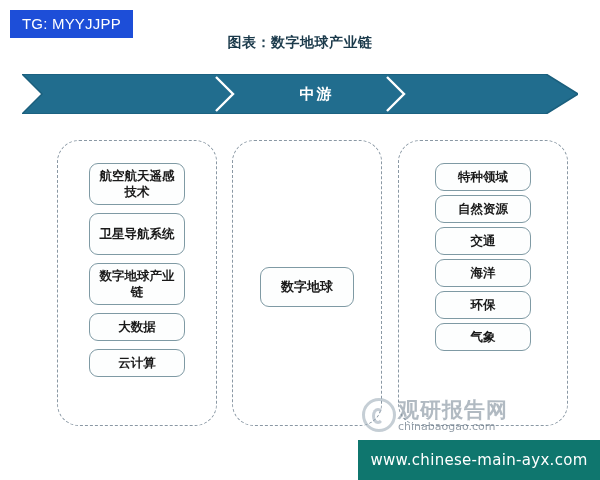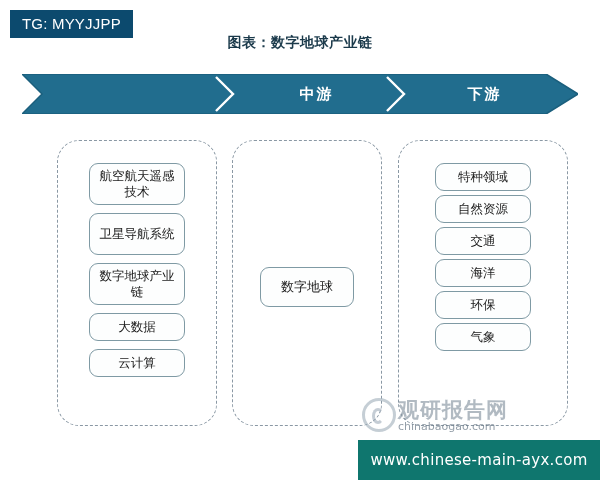--- a/index.html
+++ b/index.html
@@ -13,21 +13,21 @@
     font-family: "Liberation Sans", "DejaVu Sans", sans-serif;
     overflow: hidden;
     position: relative;
   }
 
   
   .tg-tag {
     position: absolute;
     left: 10px;
     top: 10px;
-    background: #0c4a6e;
+    background: #1d4ed8;
     color: #ffffff;
     font-size: 15px;
     letter-spacing: 0.2px;
     padding: 6px 12px 7px 12px;
     line-height: 1;
     z-index: 40;
     white-space: nowrap;
   }
 
   
@@ -80,20 +80,21 @@
     width: 600px;
     height: 290px;
   }
   .col {
     position: absolute;
     top: 0;
     height: 286px;
     border: 1.5px dashed #8a98a4;
     border-radius: 22px;
     box-sizing: border-box;
+    font-weight: bold;
   }
   .col.c0 { left: 57px;  width: 160px; }
   .col.c1 { left: 232px; width: 150px; }
   .col.c2 { left: 398px; width: 170px; }
 
   .col-inner {
     position: absolute;
     left: 0;
     right: 0;
     display: flex;
@@ -203,21 +204,20 @@
 <div class="chart-title">图表：数字地球产业链</div>
 
 <div class="banner">
   <svg width="556" height="40" viewBox="0 0 556 40">
     <path d="M0,0 L524,0 L556,20 L524,40 L0,40 L20,20 Z" fill="#216d8e"></path>
     <path d="M0,0 L524,0 L556,20 L524,40 L0,40 L20,20 Z" fill="none" stroke="#1b5f7d" stroke-width="1.5"></path>
     <path d="M194,3 L211,20 L194,37" fill="none" stroke="#ffffff" stroke-width="2.4"></path>
     <path d="M365,3 L382,20 L365,37" fill="none" stroke="#ffffff" stroke-width="2.4"></path>
   </svg>
   <div class="banner-label seg1">中游</div>
-  <div class="banner-label seg2">下游</div>
 </div>
 
 <div class="columns">
 
   <div class="col c0">
     <div class="col-inner">
       <div class="node two-line">航空航天遥感技术</div>
       <div class="node two-line">卫星导航系统</div>
       <div class="node two-line">数字地球产业链</div>
       <div class="node">大数据</div>

